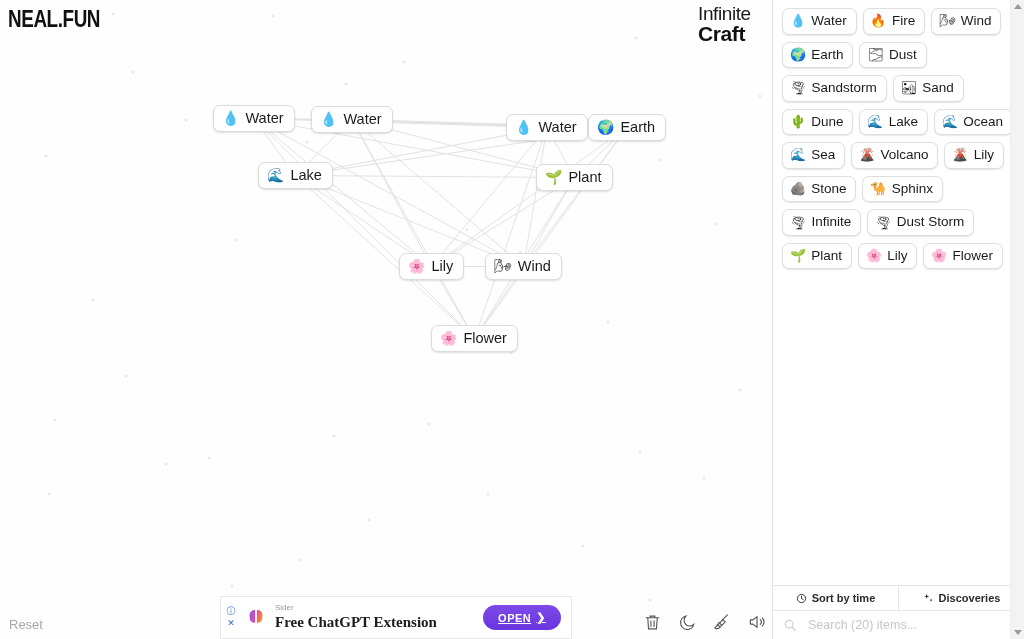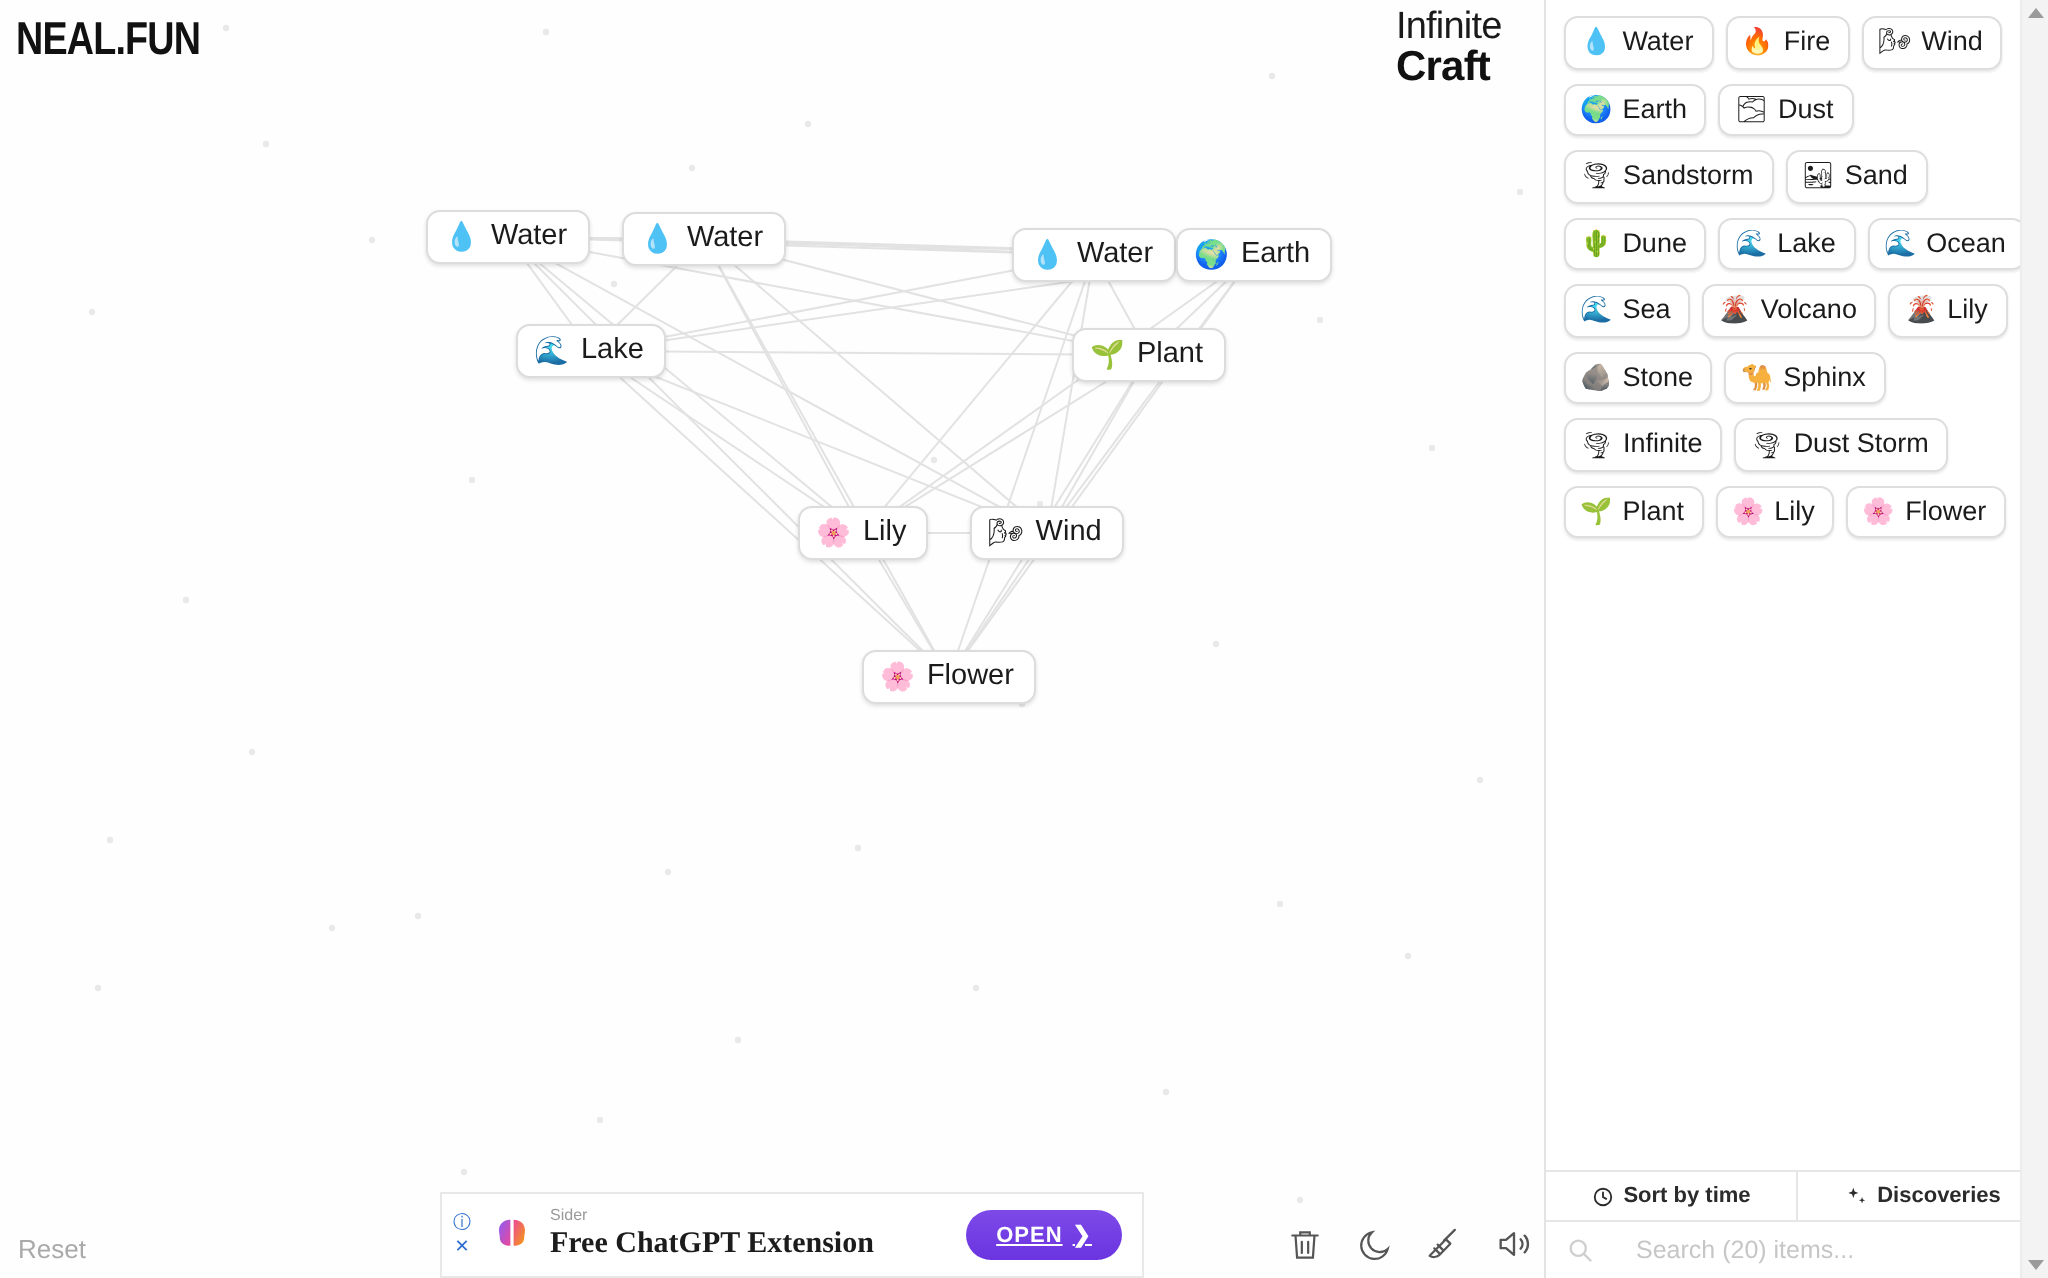--- a/index.html
+++ b/index.html
@@ -234,21 +234,21 @@
     font-weight: 600;
     user-select: none;
   }
   .sb-tab + .sb-tab { border-left: 1px solid #e6e6e6; }
   .sb-tab svg { display:block; }
 
   .sb-search {
     height: 28px;
     display: flex;
     align-items: center;
-    gap: 19px;
+    gap: 9px;
     padding: 0 10px;
     background: #fff;
   }
   .sb-search input {
     border: none;
     outline: none;
     font-size: 12.5px;
     font-family: "Liberation Sans", sans-serif;
     color: #333;
     flex: 1;

